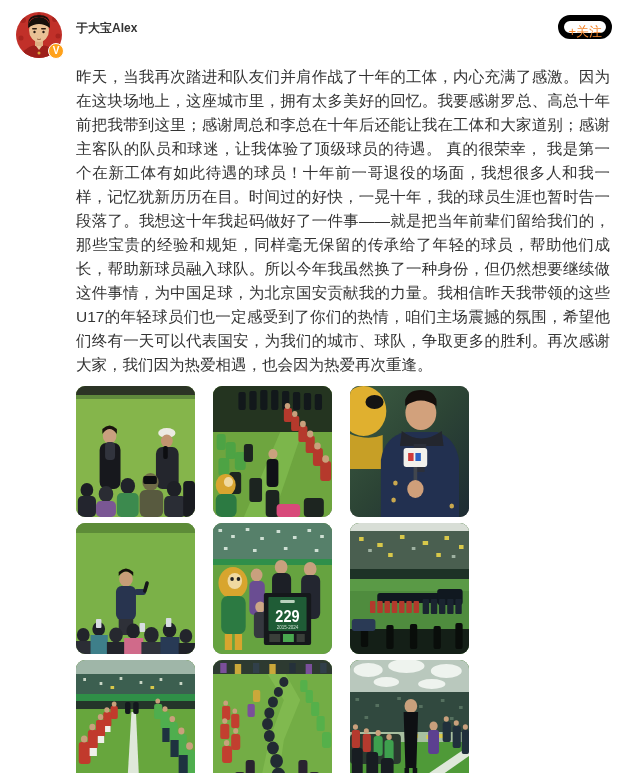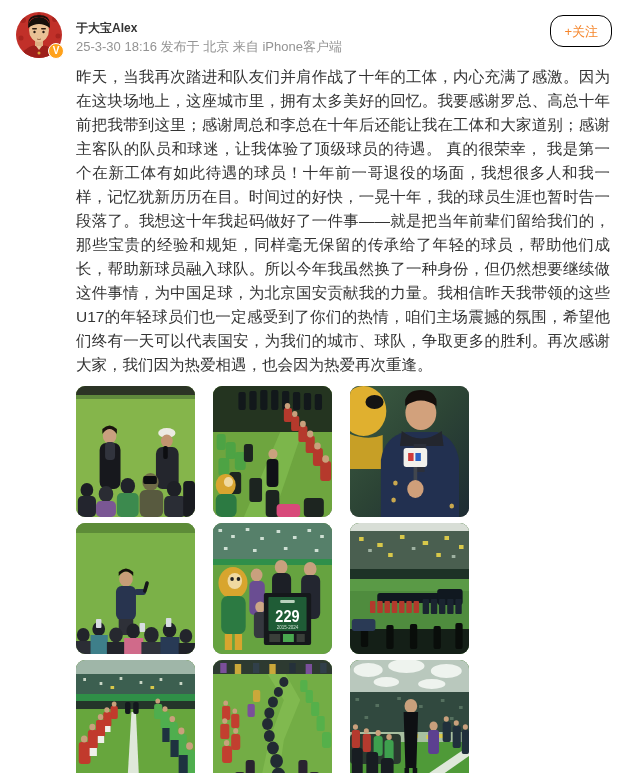--- a/index.html
+++ b/index.html
@@ -38,23 +38,23 @@
     position:absolute;left:76px;top:20px;
     font-size:12px;font-weight:bold;color:var(--text-primary);
     cursor:pointer;
   }
   .meta{
     position:absolute;left:76px;top:38px;
     font-size:13px;color:var(--text-secondary);
   }
   .follow-btn{
     position:absolute;right:12px;top:15px;
-    height:32px;padding:0 13px;
+    height:24px;padding:0 4px;
     background:#fff;
-    border:1px solid #000000;border-radius:13px;
+    border:6px solid #000000;border-radius:13px;
     color:var(--accent);font-size:13px;line-height:21px;
     cursor:pointer;font-family:inherit;
   }
   
   .post-text{
     margin:5px 11px 0 76px;
     width:534px;
     font-size:15.5px;line-height:24px;
     color:var(--text-primary);
     text-align:justify;
@@ -107,21 +107,20 @@
         <g fill="#241811">
           <circle cx="18.5" cy="20" r="1.2"></circle>
             <circle cx="27.5" cy="20" r="1.2"></circle>
         </g>
         <path d="M21,27 q2,1.2 4,0" stroke="#9c6b4a" stroke-width="1" fill="none"></path>
         <circle cx="23" cy="41" r="1.5" fill="#d8a438"></circle>
       </svg>
     </div>
     <div class="vbadge">V</div>
     <div class="username">于大宝Alex</div>
-    <div class="meta">25-3-30 18:16 发布于 北京 来自 iPhone客户端</div>
     <button class="follow-btn">+关注</button>
   </div>
 
   <div class="post-text">昨天，当我再次踏进和队友们并肩作战了十年的工体，内心充满了感激。因为在这块场地上，这座城市里，拥有太多美好的回忆。我要感谢罗总、高总十年前把我带到这里；感谢周总和李总在十年后还能让我在工体和大家道别；感谢主客队的队员和球迷，让我体验了顶级球员的待遇。 真的很荣幸， 我是第一个在新工体有如此待遇的球员！十年前一哥退役的场面，我想很多人和我一样，记忆犹新历历在目。时间过的好快，一晃十年，我的球员生涯也暂时告一段落了。我想这十年我起码做好了一件事——就是把当年前辈们留给我们的，那些宝贵的经验和规矩，同样毫无保留的传承给了年轻的球员，帮助他们成长，帮助新球员融入球队。所以今年我虽然换了一种身份，但仍然想要继续做这件事情，为中国足球，为北京国安贡献我的力量。我相信昨天我带领的这些U17的年轻球员们也一定感受到了你们的热情，咱们主场震撼的氛围，希望他们终有一天可以代表国安，为我们的城市、球队，争取更多的胜利。再次感谢大家，我们因为热爱相遇，也会因为热爱再次重逢。</div>
 
   <div class="photo-grid">
 
     <div class="photo" title="man in black coat and host with microphone on pitch surrounded by photographers">
       <svg viewBox="0 0 131 131" preserveAspectRatio="none">
         <rect width="131" height="131" fill="#85b54b"></rect>

